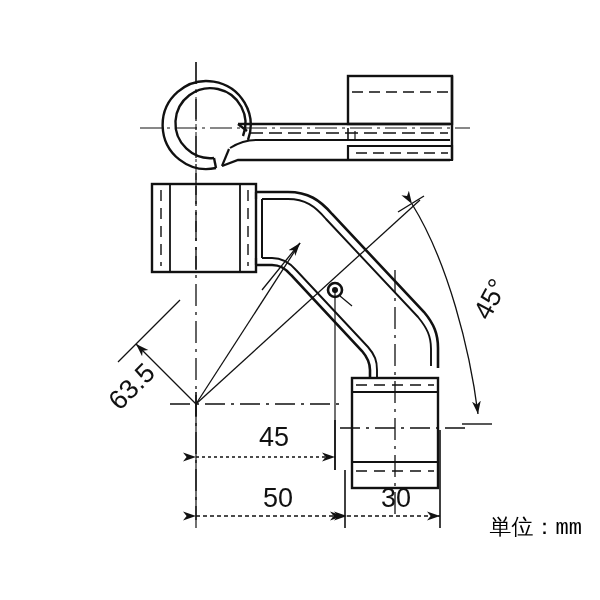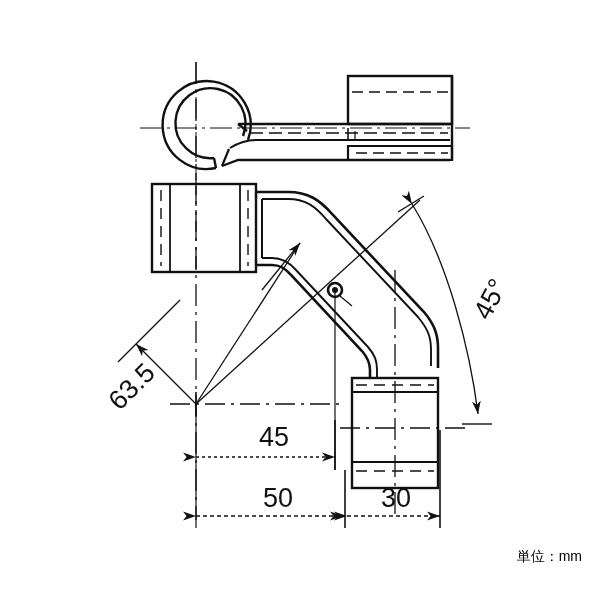--- a/index.html
+++ b/index.html
@@ -1,23 +1,23 @@
 <!DOCTYPE html>
 <html><head>
 <meta charset="utf-8">
 <style>
   html,body{margin:0;padding:0;background:#ffffff;}
   body{width:600px;height:600px;overflow:hidden;
        font-family:"Liberation Sans","DejaVu Sans",sans-serif;}
   #stage{position:relative;width:600px;height:600px;background:#fff;}
   svg{display:block;}
   .unit-label{
-    position:absolute;right:18px;top:548px;
-    font-size:14px;color:#000;letter-spacing:0px;
-    font-family:Liberation Sans, sans-serif;
+    position:absolute;right:18px;top:512px;
+    font-size:22px;color:#000;letter-spacing:0px;
+    font-family:Liberation Mono, monospace;
     white-space:nowrap;
   }
 </style>
 </head>
 <body>
 
 <div id="stage">
 
   <svg width="600" height="600" viewBox="0 0 600 600">
 

